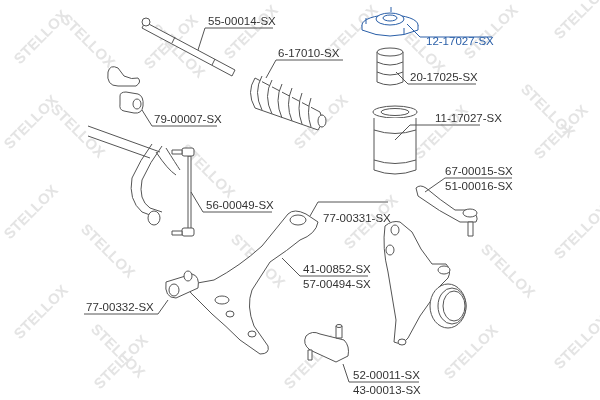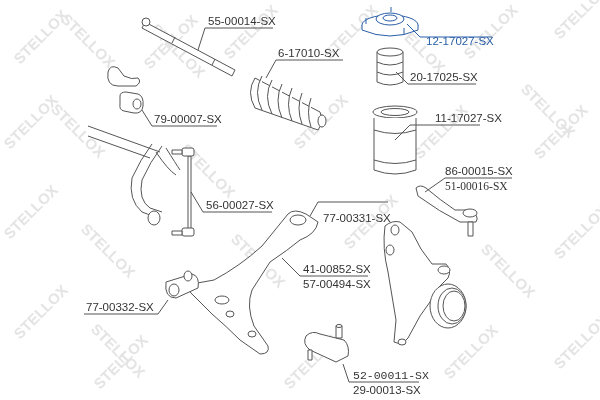--- a/index.html
+++ b/index.html
@@ -176,21 +176,21 @@
     <polyline points="343,364 349,382 419,382"></polyline>
   </g>
 </svg>
 
 <div class="label hl" style="left:425px; top:23px;margin-top:12px;">12-17027-SX</div>
 <div class="label" style="left:409px; top:71px;">20-17025-SX</div>
 <div class="label" style="left:207px; top:15px;">55-00014-SX</div>
 <div class="label" style="left:277px; top:47px;">6-17010-SX</div>
 <div class="label" style="left:153px; top:113px;">79-00007-SX</div>
 <div class="label" style="left:434px; top:112px;">11-17027-SX</div>
-<div class="label" style="left:444px; top:165px;">86-00015-SX</div>
-<div class="label" style="left:444px; top:180px;font-family:Liberation Serif, serif;">51-00016-SX</div>
-<div class="label" style="left:205px; top:199px;">56-00027-SX</div>
+<div class="label" style="left:444px; top:165px;">67-00015-SX</div>
+<div class="label" style="left:444px; top:180px;">51-00016-SX</div>
+<div class="label" style="left:205px; top:199px;">56-00049-SX</div>
 <div class="label" style="left:322px; top:189px;margin-top:23px;">77-00331-SX</div>
 <div class="label" style="left:302px; top:263px;">41-00852-SX</div>
 <div class="label" style="left:302px; top:278px;">57-00494-SX</div>
 <div class="label" style="left:85px; top:301px;">77-00332-SX</div>
-<div class="label" style="left:352px; top:369px;font-family:Liberation Mono, monospace;">52-00011-SX</div>
-<div class="label" style="left:352px; top:384px;">29-00013-SX</div>
+<div class="label" style="left:352px; top:369px;">52-00011-SX</div>
+<div class="label" style="left:352px; top:384px;">43-00013-SX</div>
 
 </body></html>

